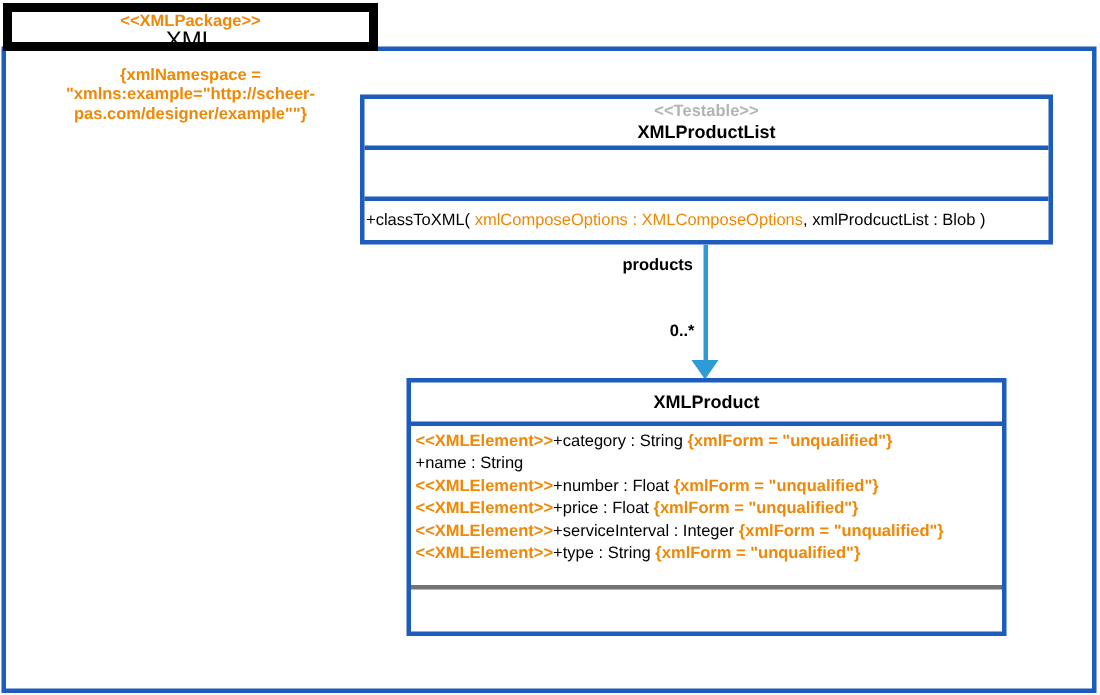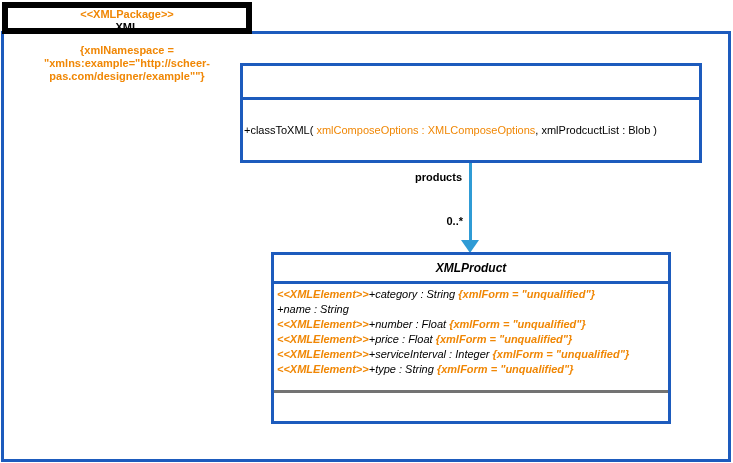--- a/index.html
+++ b/index.html
@@ -12,21 +12,21 @@
     position:absolute;left:1px;top:31px;width:730px;height:431px;
     border:3px solid #1d5bbd;box-sizing:border-box;background:#ffffff;
   }
   
   .pkg-tab{
     position:absolute;left:2px;top:2px;width:250px;height:32px;
     border:6px solid #000000;box-sizing:border-box;background:#ffffff;
     z-index:3;text-align:center;padding-top:0px;
   }
   .pkg-tab .stereo-orange{color:#f08705;font-weight:bold;font-size:11px;line-height:13px;}
-  .pkg-tab .pkg-name{color:#000;font-weight:bold;font-size:11px;line-height:13px;}
+  .pkg-tab .pkg-name{color:#000;font-weight:normal;font-size:16px;line-height:13px;}
   
   .pkg-namespace{
     position:absolute;left:7px;top:44px;width:240px;text-align:center;
     color:#f08705;font-weight:bold;font-size:11px;line-height:13px;
     white-space:pre-line;z-index:2;
   }
   
   .cls{
     position:absolute;border:3px solid #1d5bbd;box-sizing:border-box;
     background:#ffffff;display:flex;flex-direction:column;z-index:2;
@@ -42,21 +42,21 @@
   .ops{
     flex:1;display:flex;align-items:center;padding-left:1px;
     font-size:11px;color:#000;white-space:nowrap;
   }
   .orange-reg{color:#f08705;}
   
   .cls-list{left:240px;top:63px;width:462px;height:100px;}
   .cls-list .cls-header{height:34px;}
   .cls-list .compartment-empty{height:34px;}
   
-  .cls-prod{left:271px;top:252px;width:400px;height:172px;font-style:italic;}
+  .cls-prod{left:271px;top:252px;width:400px;height:172px;}
   .cls-prod .cls-header{height:29px;}
   .cls-prod .attrs{
     height:109px;border-bottom:3px solid #737373;box-sizing:border-box;
     padding:3px 3px 0 3px;font-size:11px;line-height:15px;color:#000;
     overflow:hidden;white-space:nowrap;
   }
   .attr-row .orange-b{color:#f08705;font-weight:bold;}
   
   .arrow-line{position:absolute;left:469px;top:163px;width:3px;height:79px;background:#2f9bd5;z-index:1;}
   .arrow-head{
@@ -88,20 +88,24 @@
   <div class="pkg-namespace">{xmlNamespace =
 "xmlns:example="http://scheer-
 pas.com/designer/example""}</div>
 
   <div class="arrow-line"></div>
   <div class="arrow-head"></div>
   <div class="assoc-name">products</div>
   <div class="assoc-mult">0..*</div>
 
   <div class="cls cls-list">
+    <div class="cls-header">
+      <div class="stereo-gray">&lt;&lt;Testable&gt;&gt;</div>
+      <div class="cls-name">XMLProductList</div>
+    </div>
     <div class="compartment-empty"></div>
     <div class="ops">
         <span><span>+classToXML( </span><span class="orange-reg">xmlComposeOptions : XMLComposeOptions</span><span>, xmlProdcuctList : Blob )</span></span>
       </div>
   </div>
 
   <div class="cls cls-prod">
     <div class="cls-header">
       <div class="cls-name">XMLProduct</div>
     </div>

